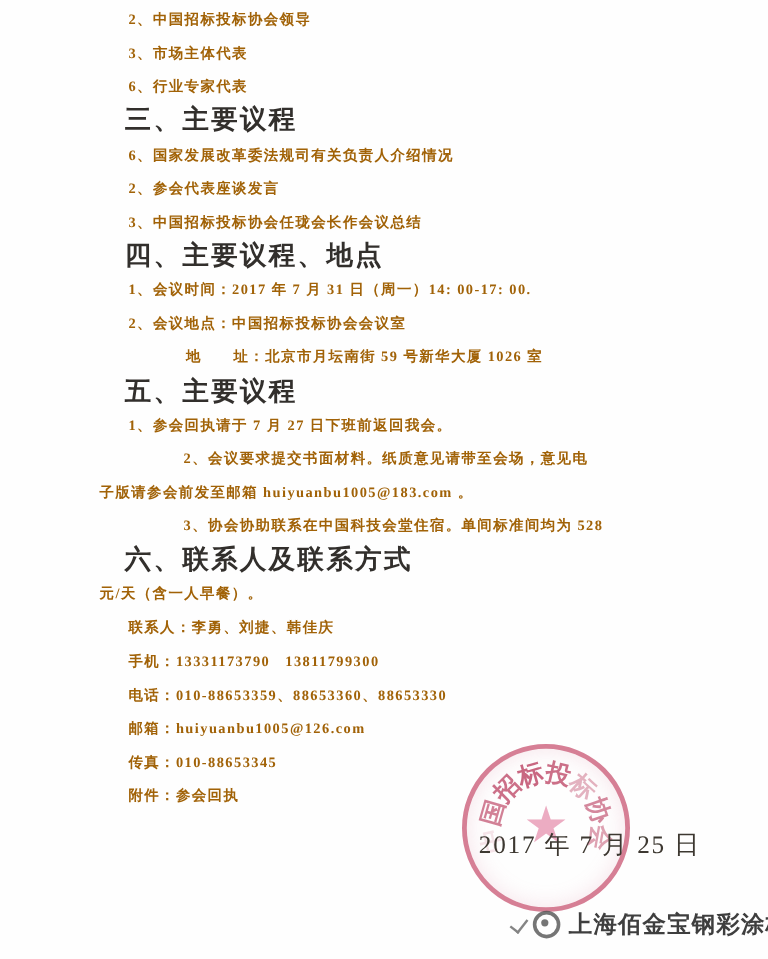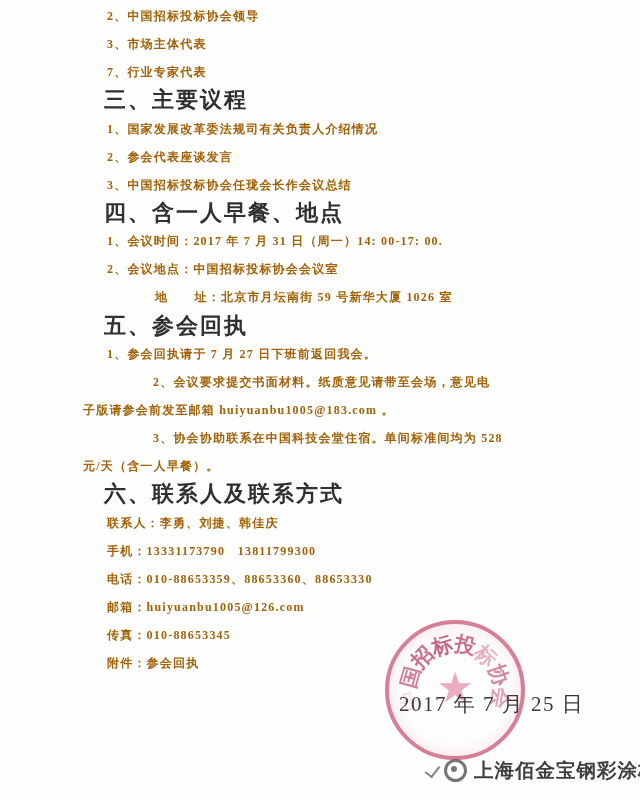--- a/index.html
+++ b/index.html
@@ -128,36 +128,36 @@
   }
 </style>
 </head>
 <body>
 
 <div class="page">
 
   <div class="doc">
       <div class="line item">2、中国招标投标协会领导</div>
       <div class="line item">3、市场主体代表</div>
-      <div class="line item">7、行业专家代表</div>
+      <div class="line item">6、行业专家代表</div>
       <div class="line heading">三、主要议程</div>
-      <div class="line item">1、国家发展改革委法规司有关负责人介绍情况</div>
+      <div class="line item">6、国家发展改革委法规司有关负责人介绍情况</div>
       <div class="line item">2、参会代表座谈发言</div>
       <div class="line item">3、中国招标投标协会任珑会长作会议总结</div>
-      <div class="line heading">四、含一人早餐、地点</div>
+      <div class="line heading">四、主要议程、地点</div>
       <div class="line item">1、会议时间：2017 年 7 月 31 日（周一）14: 00-17: 00.</div>
       <div class="line item">2、会议地点：中国招标投标协会会议室</div>
       <div class="line addr">地　　址：北京市月坛南街 59 号新华大厦 1026 室</div>
-      <div class="line heading">五、参会回执</div>
+      <div class="line heading">五、主要议程</div>
       <div class="line item">1、参会回执请于 7 月 27 日下班前返回我会。</div>
       <div class="line indent">2、会议要求提交书面材料。纸质意见请带至会场，意见电</div>
       <div class="line wrap">子版请参会前发至邮箱 huiyuanbu1005@183.com 。</div>
       <div class="line indent">3、协会协助联系在中国科技会堂住宿。单间标准间均为 528</div>
+      <div class="line heading">六、联系人及联系方式</div>
       <div class="line wrap">元/天（含一人早餐）。</div>
-      <div class="line heading">六、联系人及联系方式</div>
       <div class="line item">联系人：李勇、刘捷、韩佳庆</div>
       <div class="line item">手机：13331173790   13811799300</div>
       <div class="line item">电话：010-88653359、88653360、88653330</div>
       <div class="line item">邮箱：huiyuanbu1005@126.com</div>
       <div class="line item">传真：010-88653345</div>
       <div class="line item">附件：参会回执</div>
     </div>
 
   <div class="stamp">
     <span class="stamp-star">★</span>

